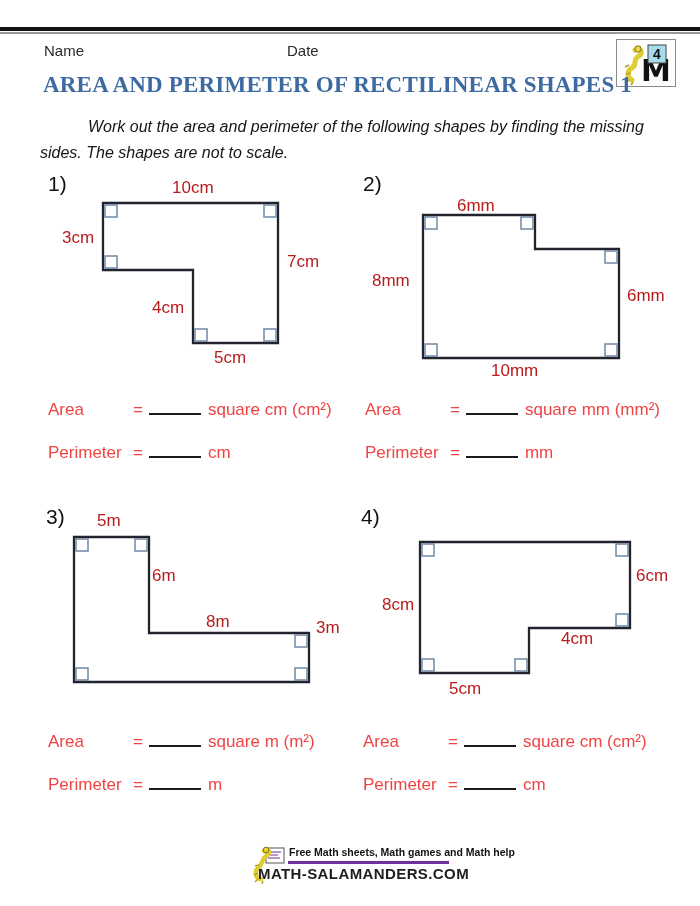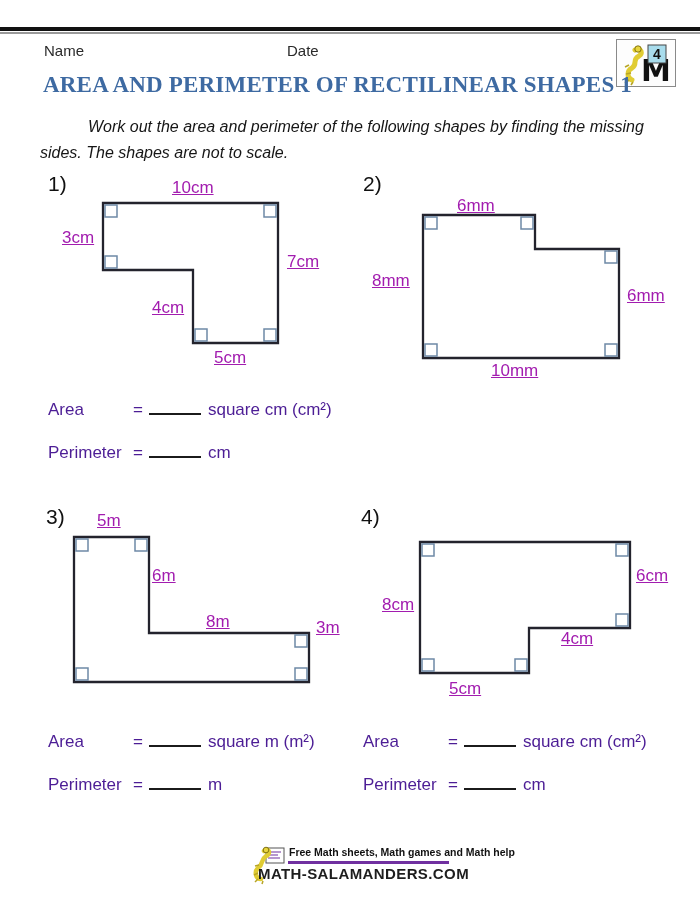--- a/index.html
+++ b/index.html
@@ -14,25 +14,25 @@
     position:absolute;left:616px;top:39px;width:60px;height:48px;
     border:1px solid #8a8a8a;background:#fdfdfd;box-sizing:border-box;
   }
   #page-title{
     position:absolute;left:43px;top:72px;width:560px;
     font-family:"Liberation Serif",serif;font-weight:600;font-size:23px;
     letter-spacing:.2px;color:#3e6aa2;white-space:nowrap;
   }
   .instr{position:absolute;left:40px;font-size:16px;font-style:italic;color:#161616;white-space:nowrap;}
   .pnum{position:absolute;font-size:21px;color:#111;}
-  .dim{position:absolute;font-size:17px;color:#a21caf;white-space:nowrap;text-decoration:underline;}
+  .dim{position:absolute;font-size:17px;color:#b91c1c;white-space:nowrap;}
   #shapes{position:absolute;left:0;top:0;}
   #shapes polygon{fill:#ffffff;stroke:#23232d;stroke-width:2.3;stroke-linejoin:miter;}
   #shapes rect.mark{fill:none;stroke:#6e89a6;stroke-width:1.5;}
-  .ans-row{position:absolute;font-size:17px;color:#4c1d95;white-space:nowrap;}
+  .ans-row{position:absolute;font-size:17px;color:#ef4444;white-space:nowrap;}
   .ans-label{display:inline-block;min-width:85px;}
   .ans-eq{display:inline-block;}
   .blank{display:inline-block;width:52px;height:12px;border-bottom:2px solid #1b1b1b;margin:0 7px 0 6px;vertical-align:baseline;}
   #footer{position:absolute;left:0;top:0;width:700px;}
   #footer-tagline{position:absolute;left:289px;top:846px;font-size:10.5px;font-weight:bold;color:#111;white-space:nowrap;text-align:center;}
   #footer-rule{position:absolute;left:288px;top:861px;width:161px;height:3px;background:#7030a0;}
   #footer-site{position:absolute;left:258px;top:865px;font-size:15px;font-weight:bold;letter-spacing:.4px;color:#1d1d1d;white-space:nowrap;}
   #footer-salamander{position:absolute;left:250px;top:845px;}
 </style>
 </head>
@@ -118,20 +118,26 @@
   <span class="dim" style="left:636px;top:566px;">6cm</span>
   <span class="dim" style="left:561px;top:629px;">4cm</span>
   <span class="dim" style="left:449px;top:679px;">5cm</span>
 
   <div class="ans-row" style="left:48px;top:400px;">
     <span class="ans-label">Area</span><span class="ans-eq">=</span><span class="blank"></span><span>square cm (cm²)</span>
   </div>
   <div class="ans-row" style="left:48px;top:443px;">
     <span class="ans-label">Perimeter</span><span class="ans-eq">=</span><span class="blank"></span><span>cm</span>
   </div>
+  <div class="ans-row" style="left:365px;top:400px;">
+    <span class="ans-label">Area</span><span class="ans-eq">=</span><span class="blank"></span><span>square mm (mm²)</span>
+  </div>
+  <div class="ans-row" style="left:365px;top:443px;">
+    <span class="ans-label">Perimeter</span><span class="ans-eq">=</span><span class="blank"></span><span>mm</span>
+  </div>
 
   <div class="ans-row" style="left:48px;top:732px;">
     <span class="ans-label">Area</span><span class="ans-eq">=</span><span class="blank"></span><span>square m (m²)</span>
   </div>
   <div class="ans-row" style="left:48px;top:775px;">
     <span class="ans-label">Perimeter</span><span class="ans-eq">=</span><span class="blank"></span><span>m</span>
   </div>
   <div class="ans-row" style="left:363px;top:732px;">
     <span class="ans-label">Area</span><span class="ans-eq">=</span><span class="blank"></span><span>square cm (cm²)</span>
   </div>

